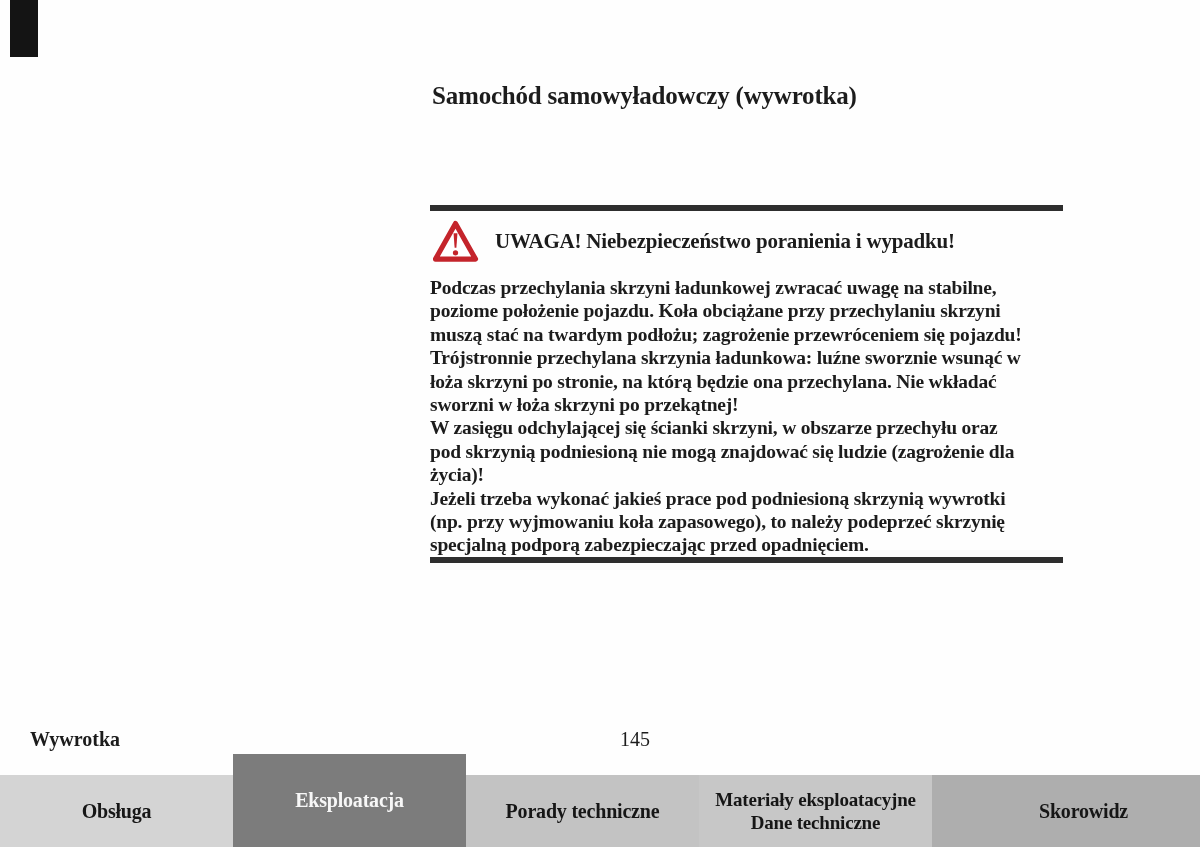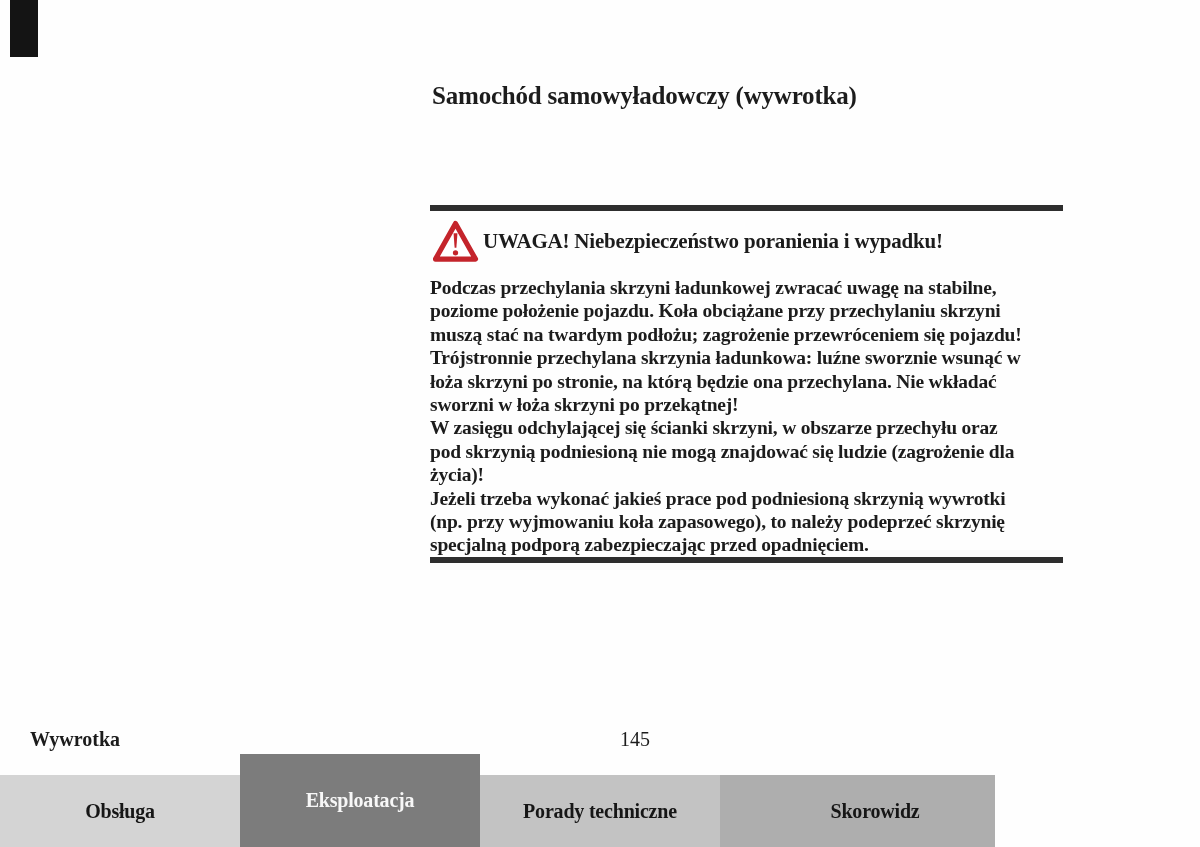--- a/index.html
+++ b/index.html
@@ -23,21 +23,21 @@
     position:absolute;left:432px;top:138px;width:650px;
     font-size:21px;line-height:31px;white-space:pre-line;
   }
   .rule{
     position:absolute;left:430px;width:633px;height:6px;background:#2e2e2e;
   }
   .rule-top{top:205px;}
   .rule-bottom{top:557px;}
   .warn-head{
     position:absolute;left:432px;top:218px;width:648px;height:46px;
-    display:flex;align-items:center;gap:4px;
+    display:flex;align-items:center;gap:16px;
   }
   .warn-icon{width:47px;height:43px;flex:0 0 auto;}
   .warn-title{
     font-size:21px;font-weight:bold;letter-spacing:-0.2px;
   }
   .warn-body{
     position:absolute;left:430px;top:276px;width:650px;
     font-size:19.5px;line-height:23.4px;font-weight:bold;
     letter-spacing:-0.2px;white-space:pre;font-family:Liberation Serif, serif;
   }
@@ -105,18 +105,22 @@
   <div class="tabbar">
     <div class="tab" style="background: rgb(212, 212, 212);">
       <span class="tab-label">Obsługa</span>
     </div>
     <div class="tab active" style="background: rgb(124, 124, 124);">
       <span class="tab-label">Eksploatacja</span>
     </div>
     <div class="tab" style="background: rgb(195, 195, 195); align-items: center;">
       <span class="tab-label">Porady techniczne</span>
     </div>
+    <div class="tab two-line" style="background: rgb(199, 199, 199);">
+      <span class="tab-label">Materiały eksploatacyjne
+Dane techniczne</span>
+    </div>
     <div class="tab" style="background: rgb(174, 174, 174); padding-left: 35px;">
       <span class="tab-label">Skorowidz</span>
     </div>
   </div>
 
 </div>
 
 </body></html>

